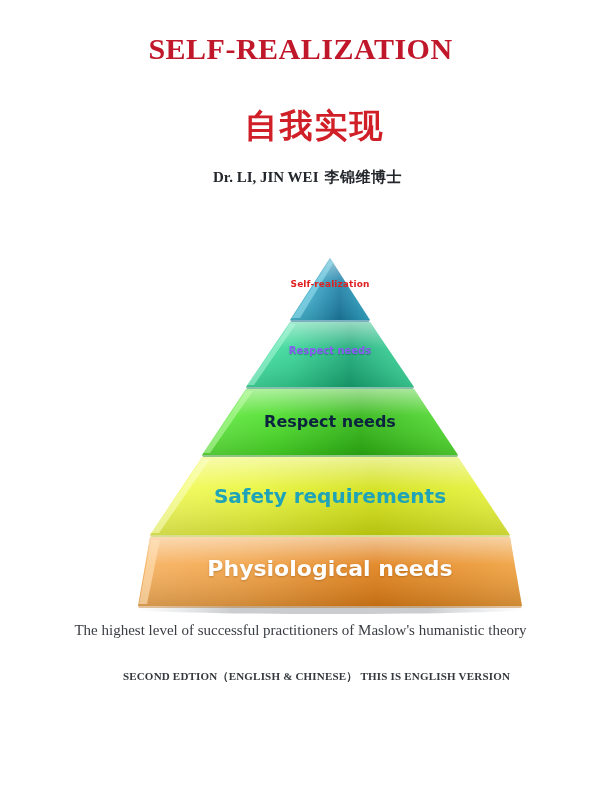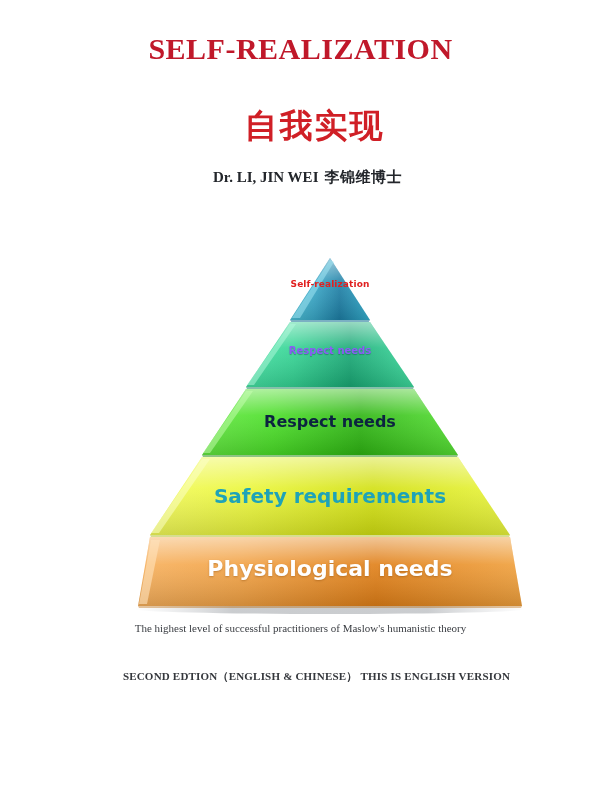--- a/index.html
+++ b/index.html
@@ -127,21 +127,21 @@
   }
 
   
   .caption {
     position: absolute;
     left: 0;
     top: 622px;
     width: 601px;
     text-align: center;
     font-family: "Liberation Serif", serif;
-    font-size: 11px;
+    font-size: 15px;
     color: #3a3d42;
     white-space: nowrap;
   }
   .edition {
     position: absolute;
     left: 16px;
     top: 669px;
     width: 601px;
     text-align: center;
     font-family: "Liberation Serif", serif;

